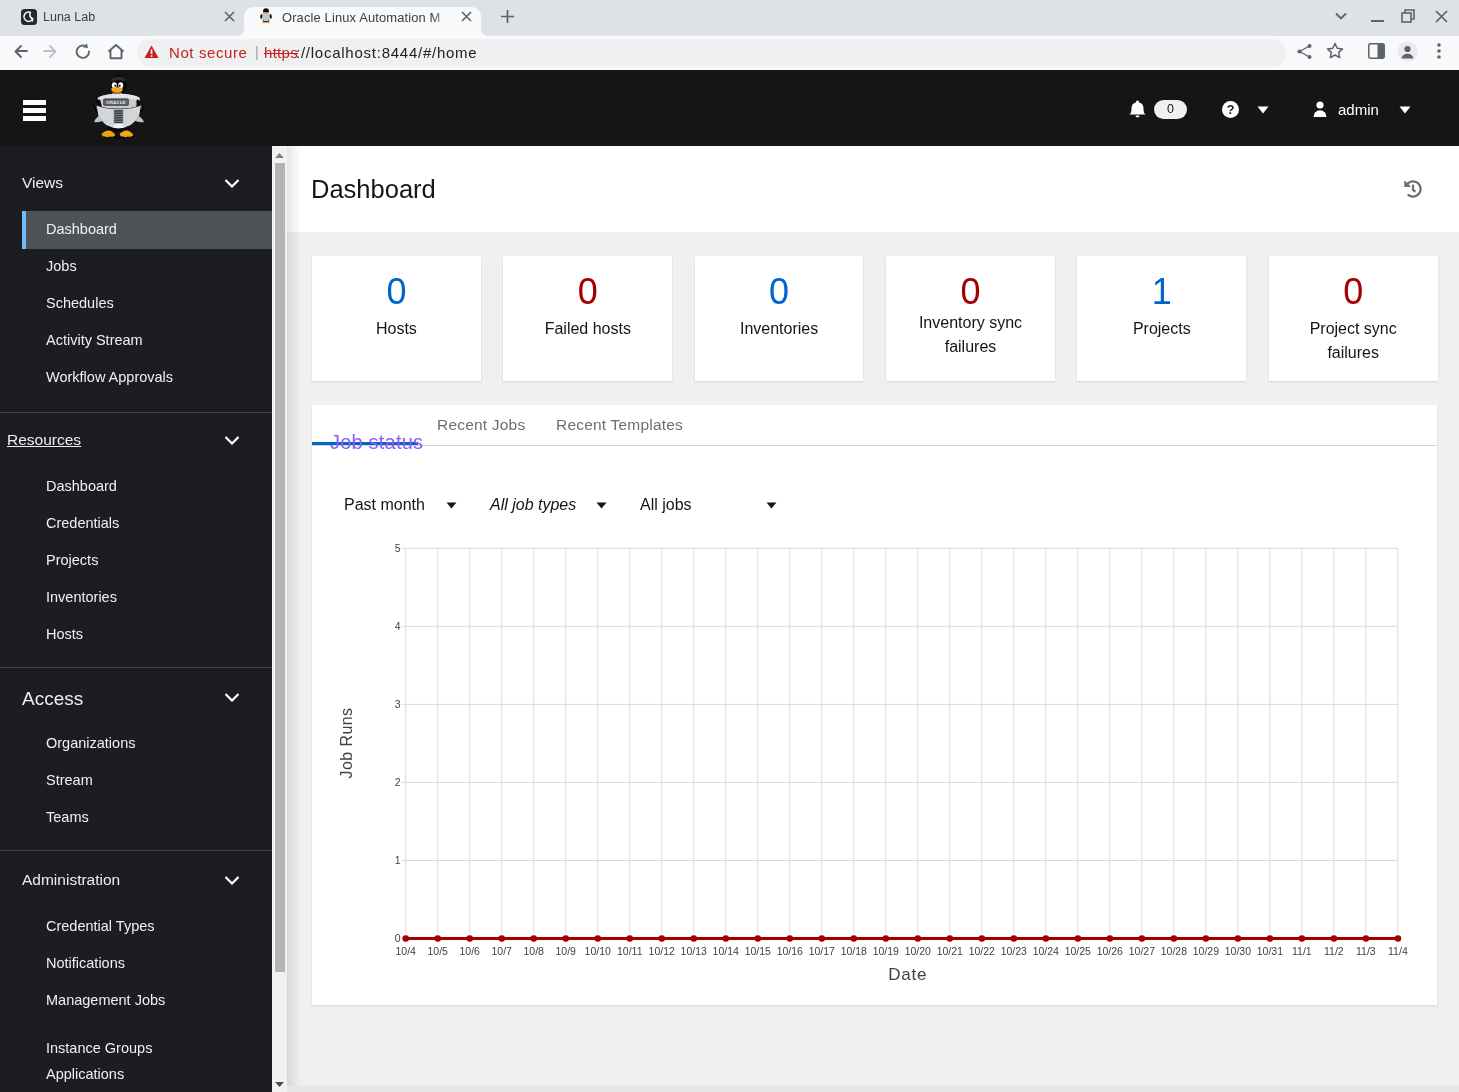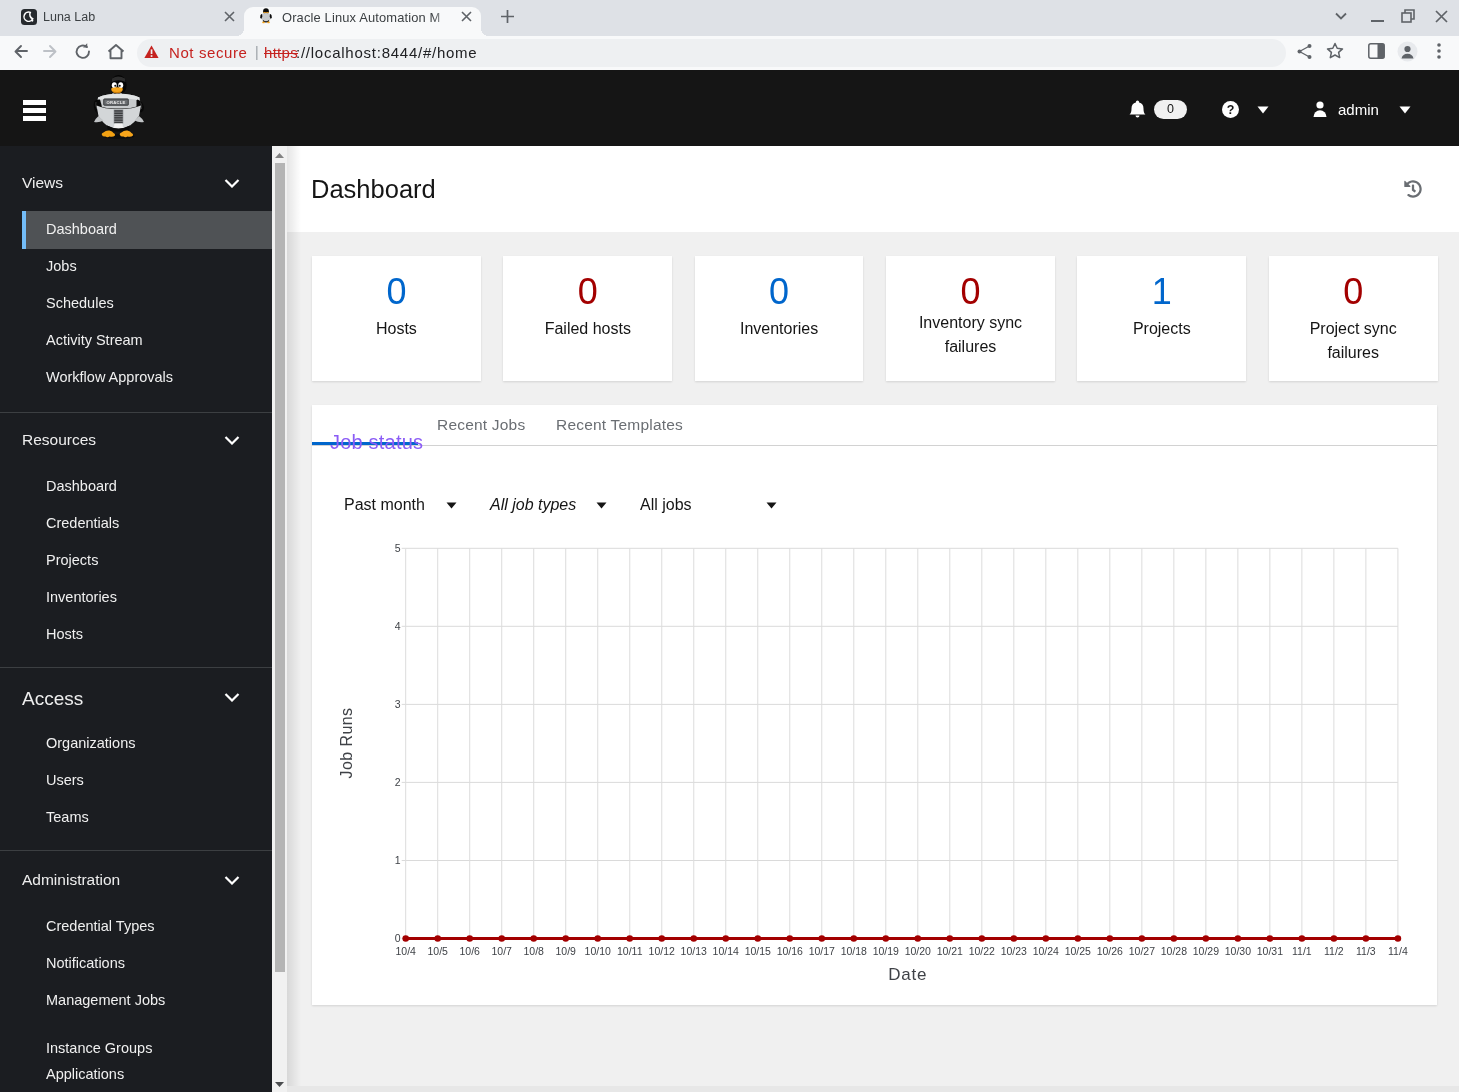--- a/index.html
+++ b/index.html
@@ -176,36 +176,36 @@
 <svg class="abs" style="left:224px;top:179px" width="16" height="9" viewBox="0 0 16 9">
       <path d="M1.5 1 L8 7.5 L14.5 1" fill="none" stroke="#fff" stroke-width="2.2"></path>
     </svg>
 <div class="abs" style="left:22px;top:210.5px;width:250px;height:38px;background:#4f5255;border-left:4.5px solid #73bcf7;"></div>
 <div class="abs" style="left:46px;top:221px;font-size:14.5px;color:#f0f0f0;">Dashboard</div>
 <div class="abs" style="left:46px;top:258px;font-size:14.5px;color:#f0f0f0;">Jobs</div>
 <div class="abs" style="left:46px;top:295px;font-size:14.5px;color:#f0f0f0;">Schedules</div>
 <div class="abs" style="left:46px;top:332px;font-size:14.5px;color:#f0f0f0;">Activity Stream</div>
 <div class="abs" style="left:46px;top:369px;font-size:14.5px;color:#f0f0f0;">Workflow Approvals</div>
 <div class="abs" style="left:0;top:411.5px;width:272px;height:1px;background:#3c3f42;"></div>
-<div class="abs" style="left:22px;top:431px;font-size:15.5px;color:#eeeeee;">Resources</div>
+<div class="abs" style="left:7px;top:431px;font-size:15.5px;color:#eeeeee;text-decoration:underline;">Resources</div>
 <svg class="abs" style="left:224px;top:436px" width="16" height="9" viewBox="0 0 16 9">
       <path d="M1.5 1 L8 7.5 L14.5 1" fill="none" stroke="#fff" stroke-width="2.2"></path>
     </svg>
 <div class="abs" style="left:46px;top:478px;font-size:14.5px;color:#f0f0f0;">Dashboard</div>
 <div class="abs" style="left:46px;top:515px;font-size:14.5px;color:#f0f0f0;">Credentials</div>
 <div class="abs" style="left:46px;top:552px;font-size:14.5px;color:#f0f0f0;">Projects</div>
 <div class="abs" style="left:46px;top:589px;font-size:14.5px;color:#f0f0f0;">Inventories</div>
 <div class="abs" style="left:46px;top:626px;font-size:14.5px;color:#f0f0f0;">Hosts</div>
 <div class="abs" style="left:0;top:667px;width:272px;height:1px;background:#3c3f42;"></div>
 <div class="abs" style="left:22px;top:688px;font-size:19px;color:#eeeeee;">Access</div>
 <svg class="abs" style="left:224px;top:693px" width="16" height="9" viewBox="0 0 16 9">
       <path d="M1.5 1 L8 7.5 L14.5 1" fill="none" stroke="#fff" stroke-width="2.2"></path>
     </svg>
 <div class="abs" style="left:46px;top:735px;font-size:14.5px;color:#f0f0f0;">Organizations</div>
-<div class="abs" style="left:46px;top:772px;font-size:14.5px;color:#f0f0f0;">Users</div>
+<div class="abs" style="left:46px;top:772px;font-size:14.5px;color:#f0f0f0;">Stream</div>
 <div class="abs" style="left:46px;top:809px;font-size:14.5px;color:#f0f0f0;">Teams</div>
 <div class="abs" style="left:0;top:850px;width:272px;height:1px;background:#3c3f42;"></div>
 <div class="abs" style="left:22px;top:871px;font-size:15.5px;color:#eeeeee;">Administration</div>
 <svg class="abs" style="left:224px;top:876px" width="16" height="9" viewBox="0 0 16 9">
       <path d="M1.5 1 L8 7.5 L14.5 1" fill="none" stroke="#fff" stroke-width="2.2"></path>
     </svg>
 <div class="abs" style="left:46px;top:918px;font-size:14.5px;color:#f0f0f0;">Credential Types</div>
 <div class="abs" style="left:46px;top:955px;font-size:14.5px;color:#f0f0f0;">Notifications</div>
 <div class="abs" style="left:46px;top:992px;font-size:14.5px;color:#f0f0f0;">Management Jobs</div>
 <div class="abs" style="left:46px;top:1029px;font-size:14.5px;color:#f0f0f0;margin-top:11px;">Instance Groups</div>

